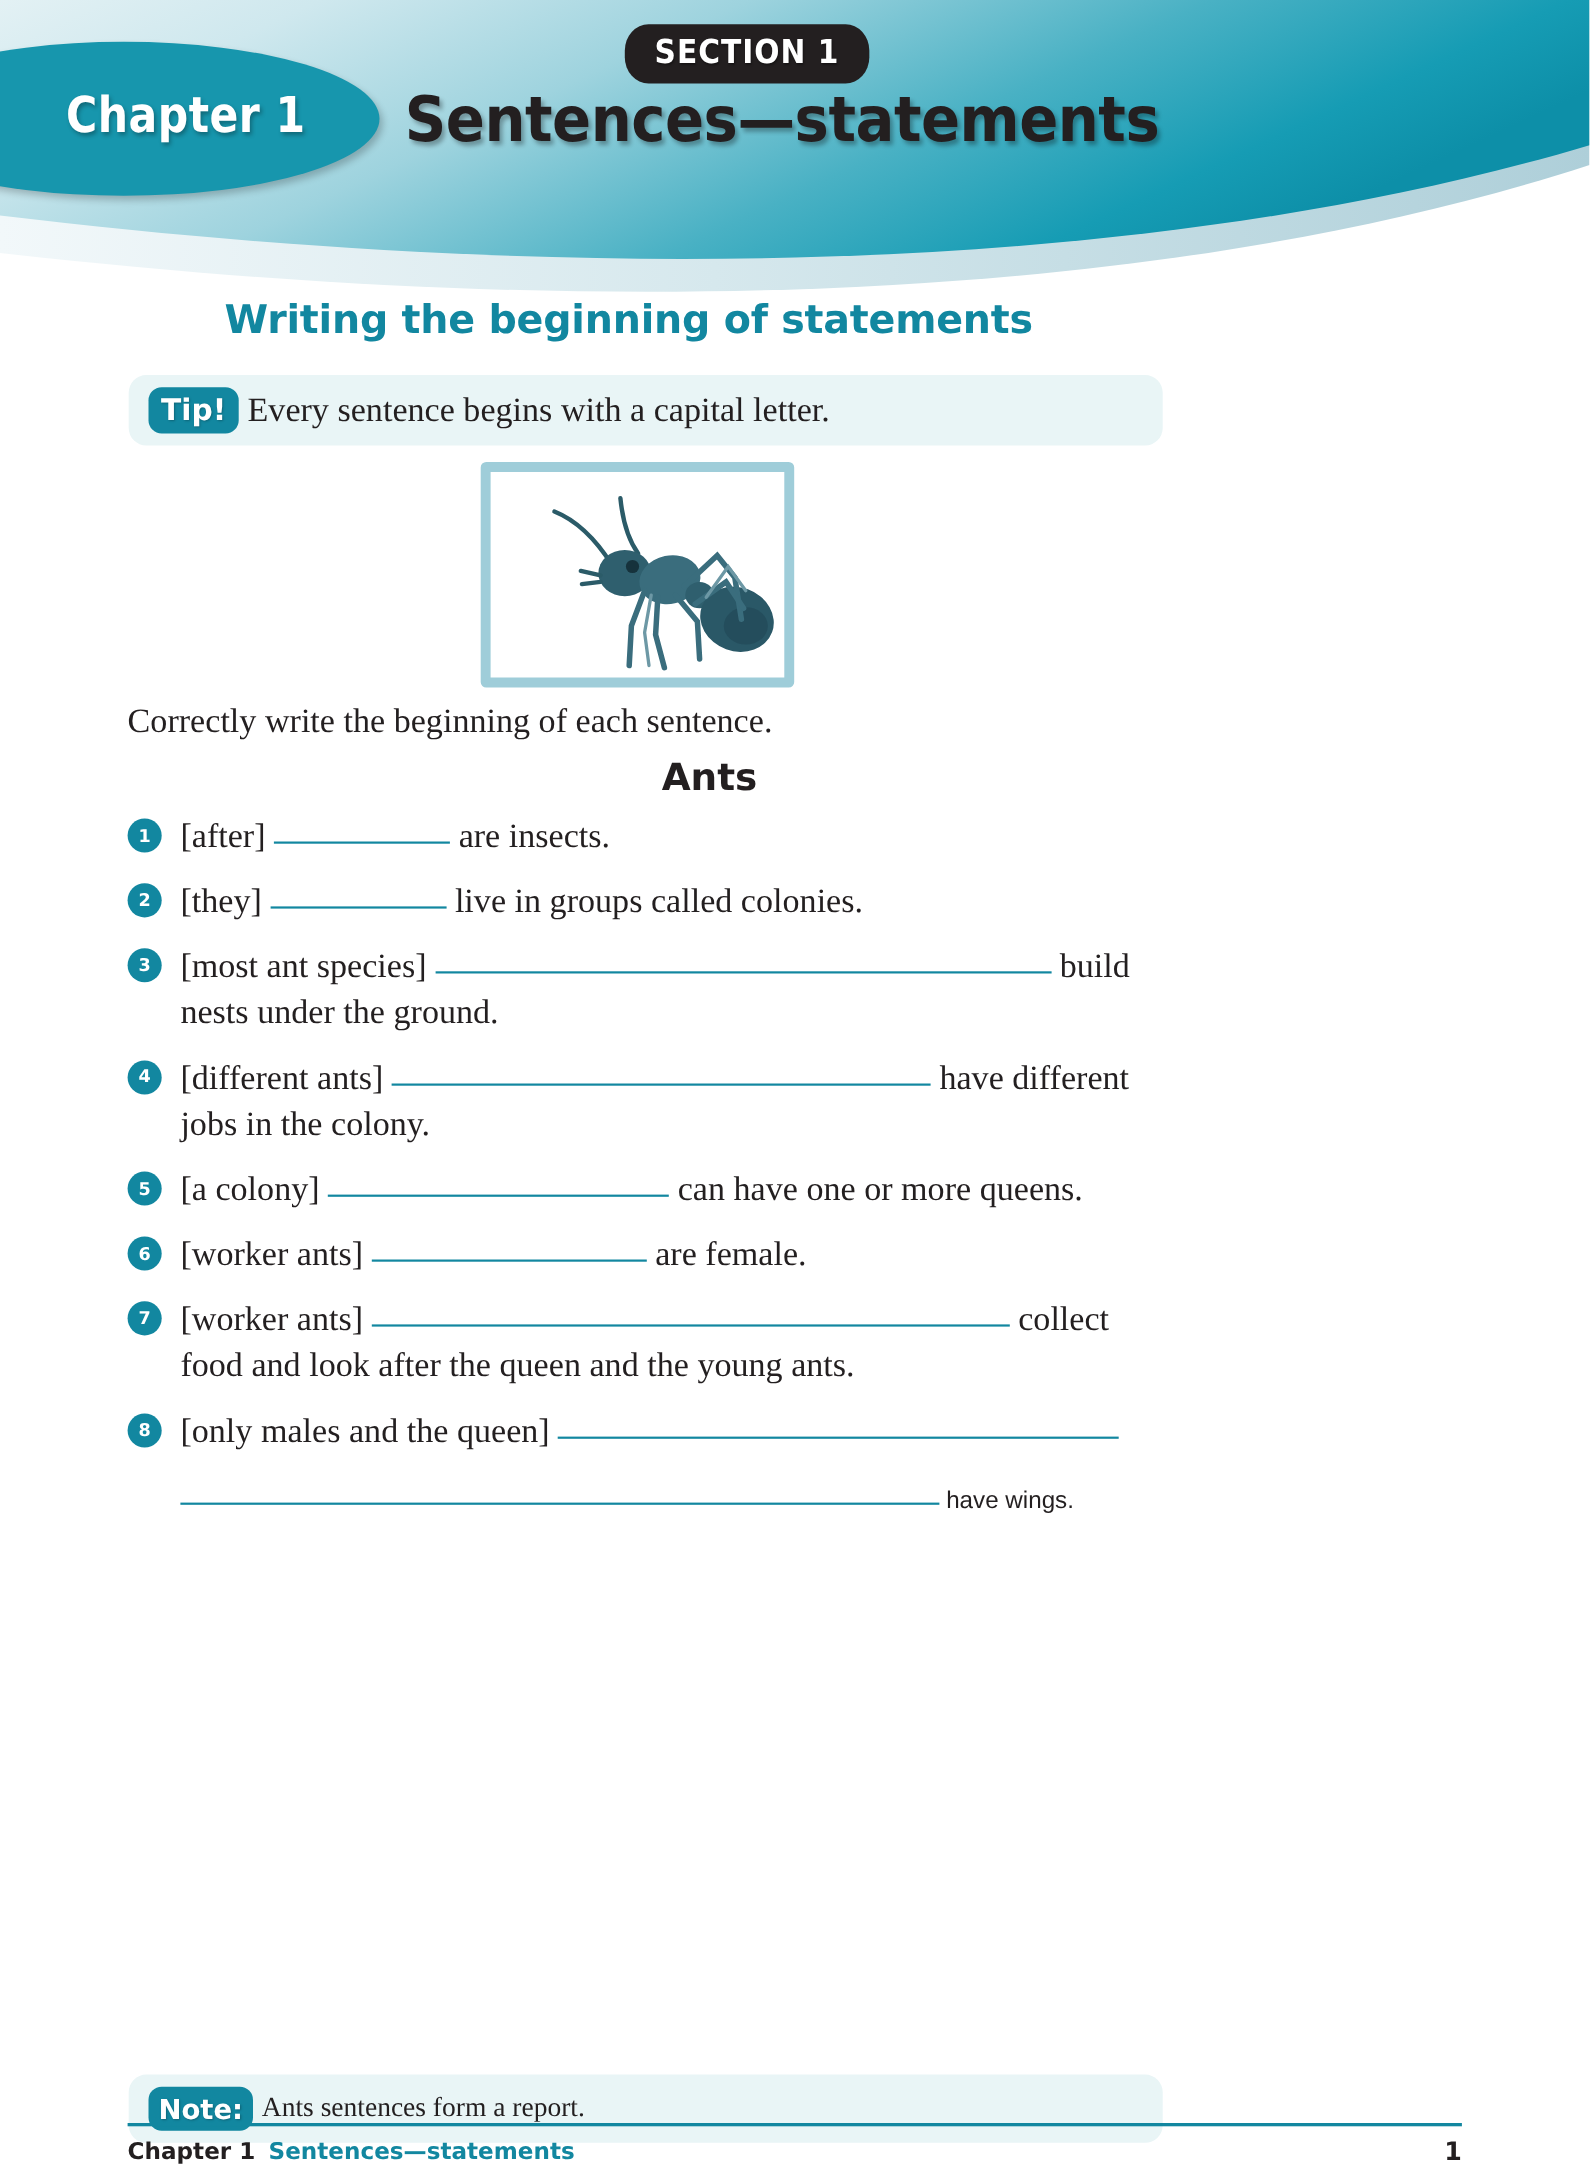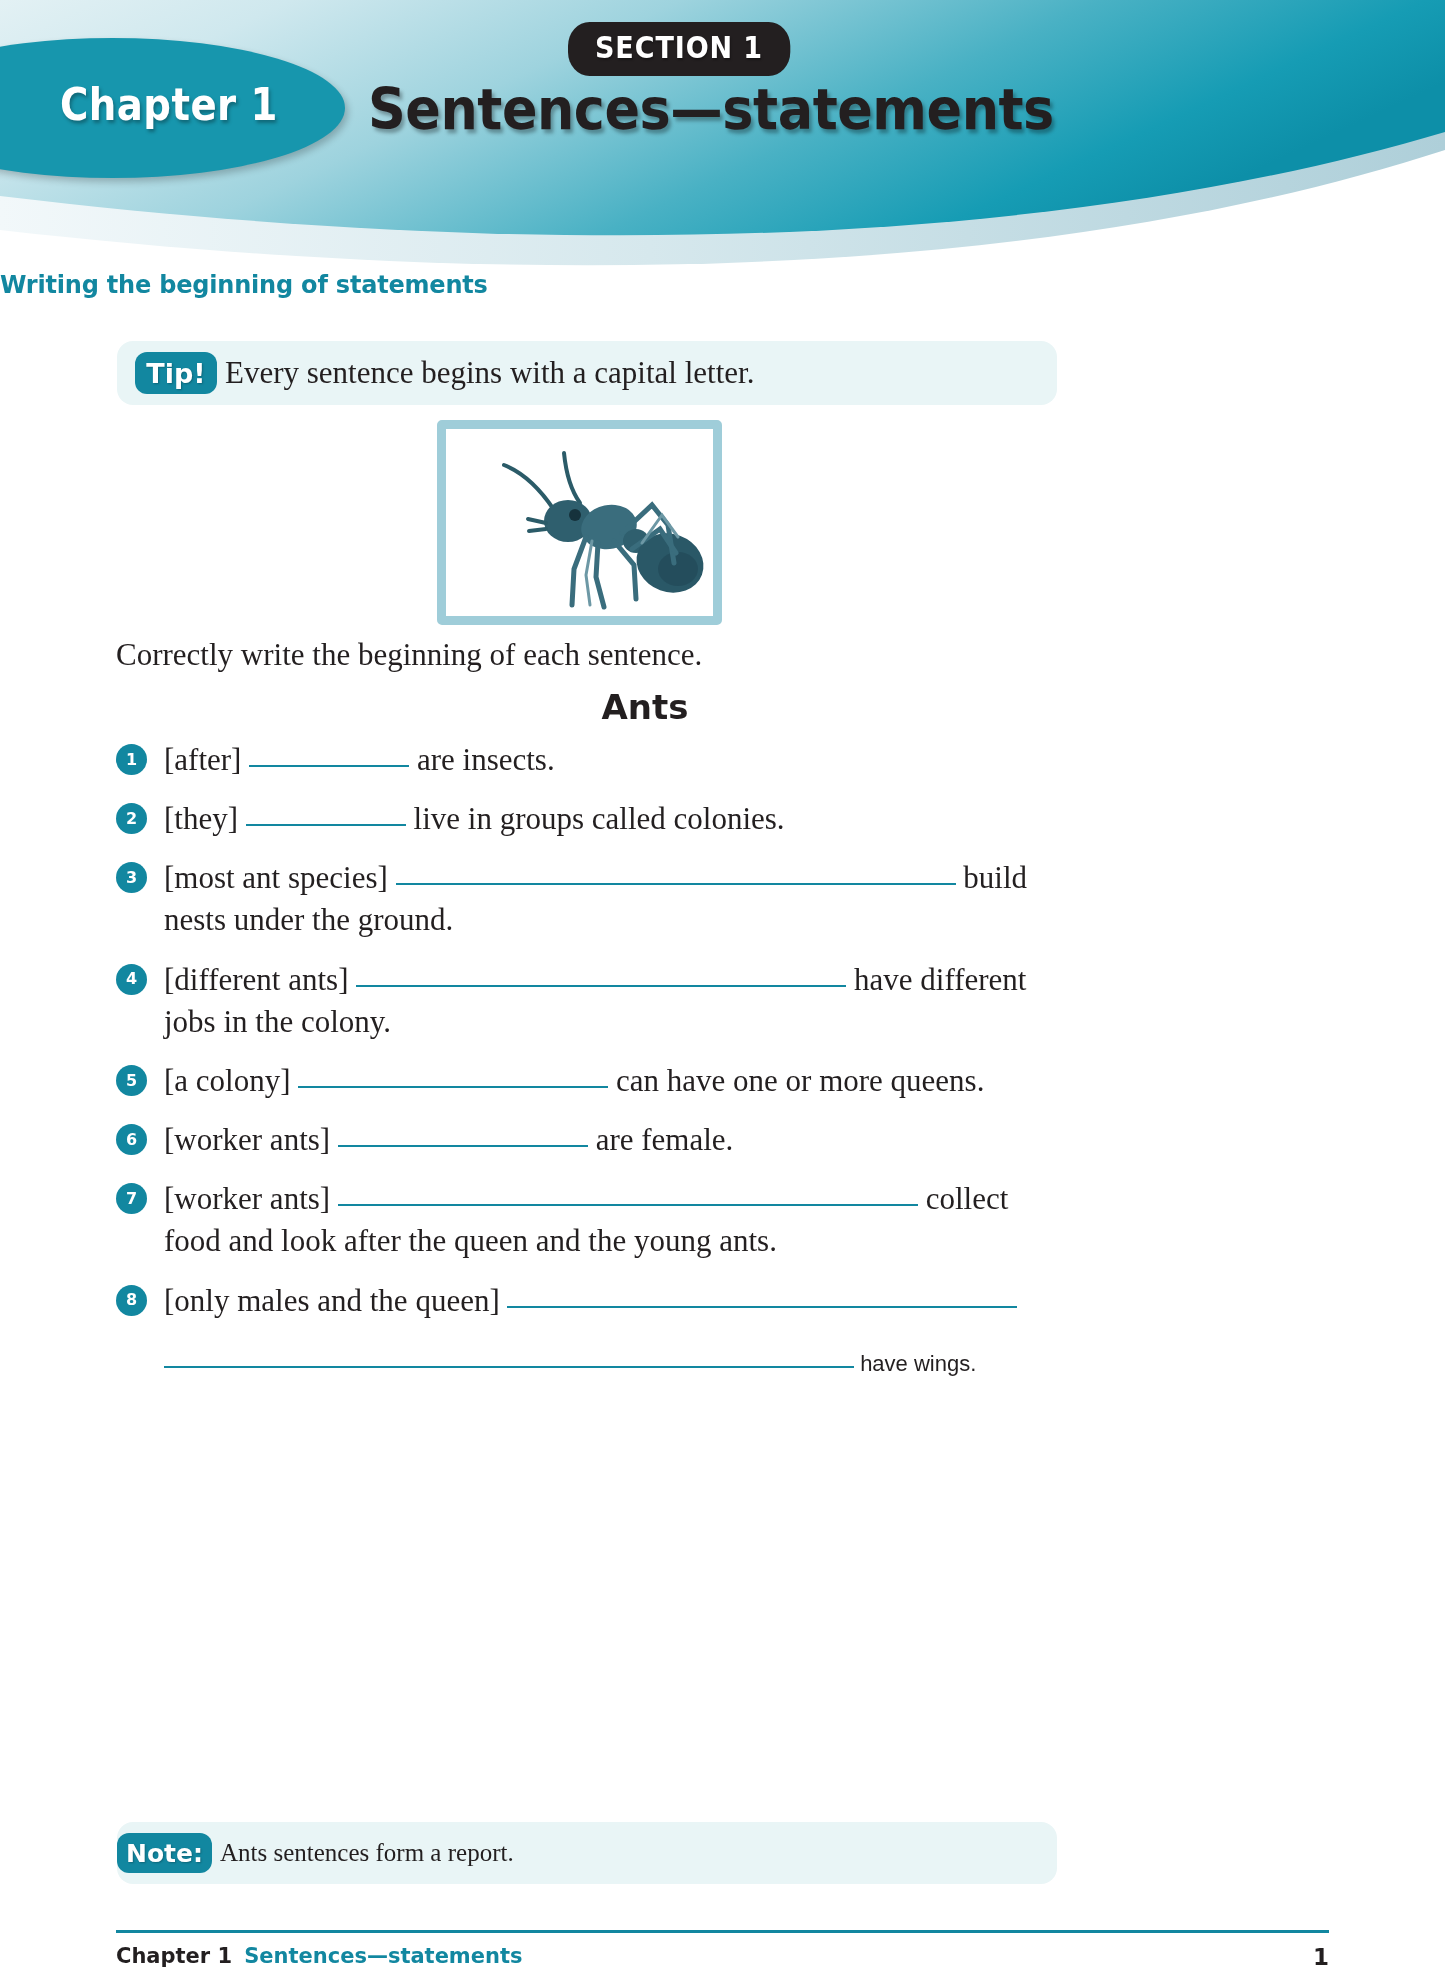--- a/index.html
+++ b/index.html
@@ -91,43 +91,45 @@
     transform: scaleX(0.92);
     transform-origin: left center;
   }
 
   
   .page-heading {
     position: absolute;
     left: 0;
     top: 271px;
     width: 1143px;
-    font-family: "DejaVu Sans", sans-serif;
-    font-size: 24px;
+    text-align: center;
+    font-family: "DejaVu Sans", sans-serif;
+    font-size: 36px;
     font-weight: bold;
     color: #1287a0;
     letter-spacing: -0.2px;
   }
 
   .callout {
     position: absolute;
     left: 117px;
     width: 940px;
     background: #e9f5f6;
     border-radius: 16px;
     box-sizing: border-box;
   }
   .callout.tip {
     top: 341px;
     height: 64px;
     padding-left: 18px;
   }
   .callout.note {
-    top: 1822px;
+    top: 1886px;
     height: 62px;
+    padding-left: 18px;
   }
   .callout-row {
     display: flex;
     align-items: center;
     height: 100%;
   }
   .badge-pill {
     background: #1287a0;
     color: #ffffff;
     font-family: "DejaVu Sans", sans-serif;

